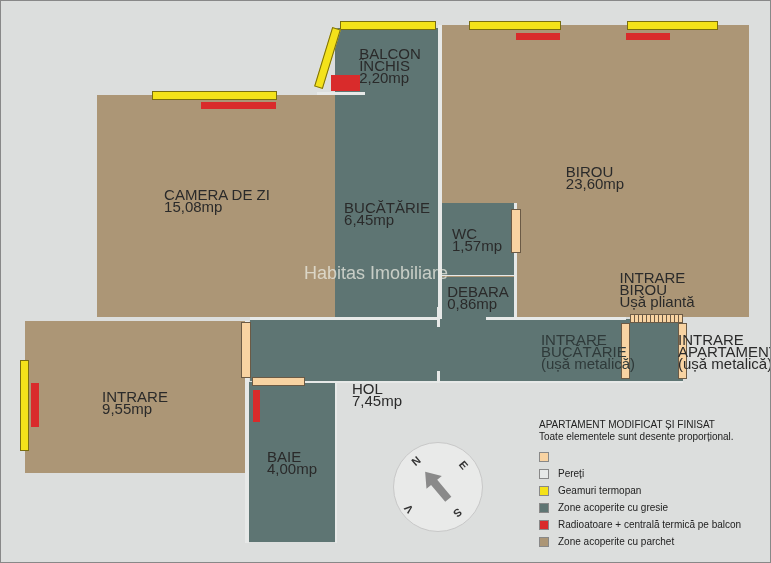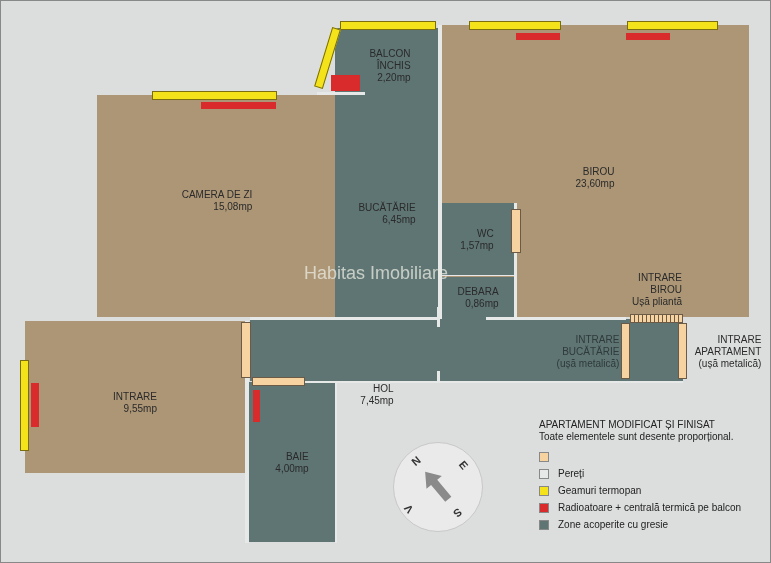--- a/index.html
+++ b/index.html
@@ -5,21 +5,21 @@
   html, body { margin:0; padding:0; }
   body { width:771px; height:563px; background:#dcdedd; position:relative; overflow:hidden;
          font-family:"Liberation Sans", sans-serif; border:1px solid #888; box-sizing:border-box; }
   .abs { position:absolute; }
   .parquet { background:#ac9676; }
   .tile { background:#5e7573; }
   .wall { background:#e7e9e8; }
   .win { background:#f4e21a; border:1px solid #7a6e10; box-sizing:border-box; }
   .rad { background:#d92b2b; }
   .door { background:#f8d3a2; border:1px solid #6b5a45; box-sizing:border-box; }
-  .lbl { position:absolute; text-align:right; font-size:10px; line-height:12px; color:#2a2a2a; white-space:nowrap; transform:translateX(-50%); }
+  .lbl { position:absolute; text-align:left; font-size:15px; line-height:12px; color:#2a2a2a; white-space:nowrap; transform:translateX(-50%); }
   .lbl span { display:block; }
   .watermark { position:absolute; left:303px; top:262px; font-size:18px; color:rgba(235,235,225,0.75); letter-spacing:0; }
   .legend { position:absolute; left:538px; top:418px; font-size:10px; color:#222; }
   .legend .t { line-height:12px; }
   .legend .row { display:flex; align-items:center; height:17px; }
   .legend .sw { width:10px; height:10px; border:1px solid #888; margin-right:9px; box-sizing:border-box; }
   .compass { position:absolute; left:392px; top:441px; width:88px; height:88px; border-radius:50%; background:#e9eae9; border:1px solid #c8c8c8; }
   .compass .c { position:absolute; font-size:11px; font-weight:bold; color:#333; }
 </style>
 </head>
@@ -145,20 +145,24 @@
     </div>
   <div class="row">
       <div class="sw" style="background:#e7e9e8;"></div>
       <span>Pereți</span>
     </div>
   <div class="row">
       <div class="sw" style="background:#f4e21a;"></div>
       <span>Geamuri termopan</span>
     </div>
   <div class="row">
+      <div class="sw" style="background:#5e7573;"></div>
+      <span>Zone acoperite cu gresie</span>
+    </div>
+  <div class="row">
       <div class="sw" style="background:#d92b2b;"></div>
       <span>Radioatoare + centrală termică pe balcon</span>
     </div>
   <div class="row">
-      <div class="sw" style="background:#5e7573;"></div>
-      <span>Zone acoperite cu gresie</span>
+      <div class="sw" style="background:#ac9676;"></div>
+      <span>Zone acoperite cu parchet</span>
     </div>
 </div>
 
 </body></html>

